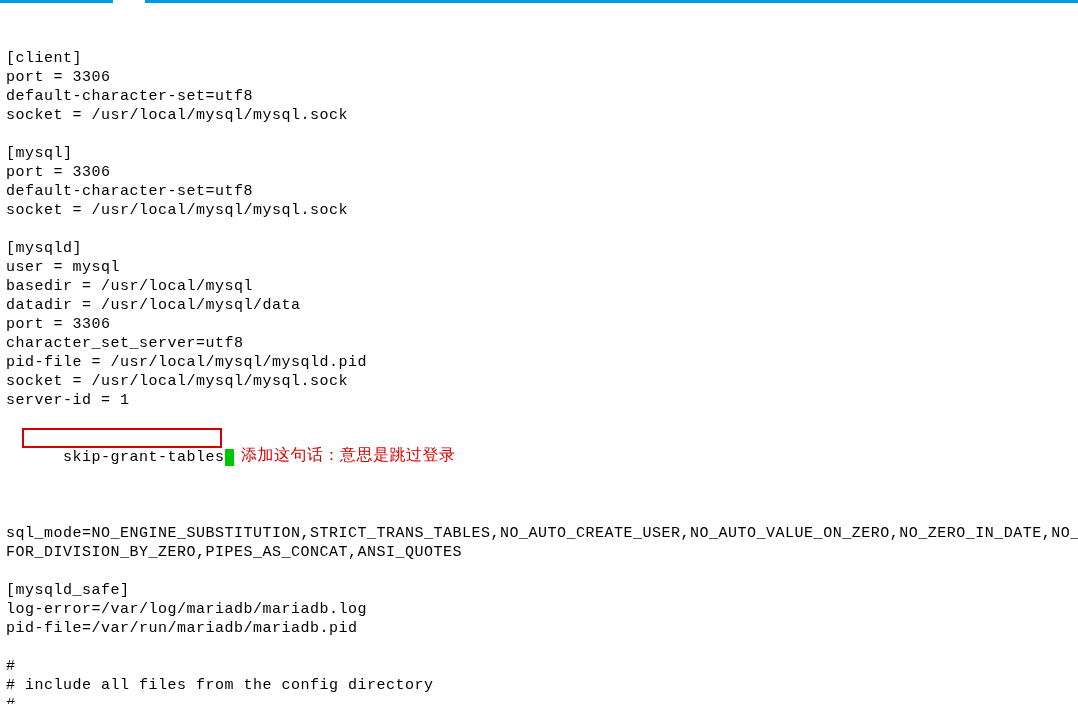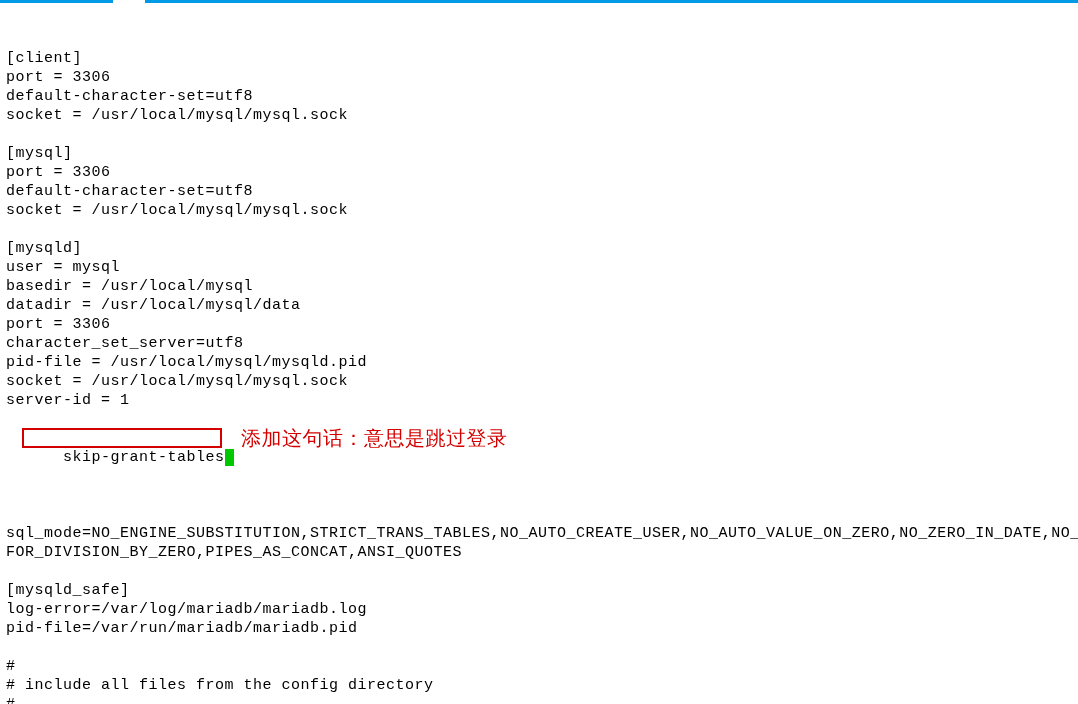--- a/index.html
+++ b/index.html
@@ -54,23 +54,23 @@
       display: inline-block;
       width: 9px;
       height: 17px;
       background: #00c800;
       vertical-align: text-bottom;
     }
     .annotation {
       position: absolute;
       color: #d40000;
       font-family: "Microsoft YaHei", "SimSun", sans-serif;
-      font-size: 20px;
+      font-size: 16px;
       left: 216px;
-      top: 0px;
+      top: 16px;
     }
   </style>
 </head>
 <body>
 
 <div class="titlebar">
   <div class="titlebar-accent"></div>
   <div class="titlebar-rest"></div>
 </div>
 

